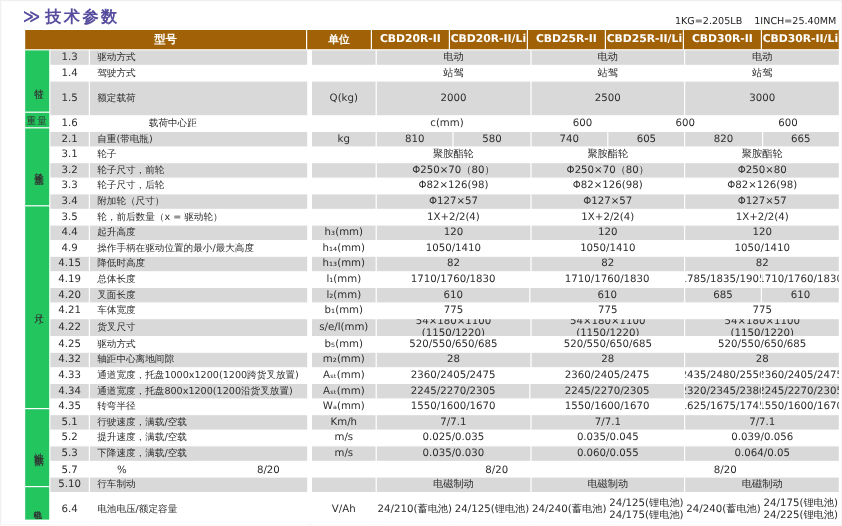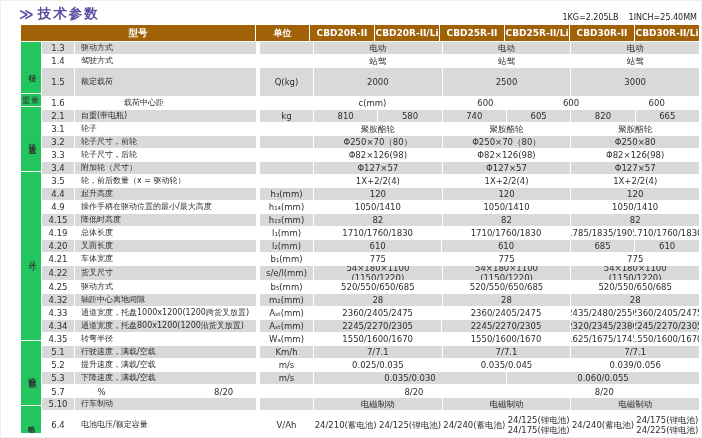--- a/index.html
+++ b/index.html
@@ -340,20 +340,21 @@
               <div class="cell val" style="flex-grow: 2; flex-basis: 0px;">0.039/0.056</div>
             </div>
           </div>
           <div class="row g" style="height: 12px;">
             <div class="cell no">5.3</div>
             <div class="cell desc">下降速度，满载/空载</div>
             <div class="cell unit">m/s</div>
             <div class="vals">
               <div class="cell val" style="flex-grow: 2; flex-basis: 0px;">0.035/0.030</div>
               <div class="cell val" style="flex-grow: 2; flex-basis: 0px;">0.060/0.055</div>
+              <div class="cell val" style="flex-grow: 2; flex-basis: 0px;">0.064/0.05</div>
             </div>
           </div>
           <div class="row w" style="height: 12px; align-items: flex-end;">
             <div class="cell no">5.7</div>
             <div class="cell unit">%</div>
             <div class="vals">
               <div class="cell val" style="flex-grow: 2; flex-basis: 0px;">8/20</div>
               <div class="cell val" style="flex-grow: 2; flex-basis: 0px;">8/20</div>
               <div class="cell val" style="flex-grow: 2; flex-basis: 0px;">8/20</div>
             </div>

